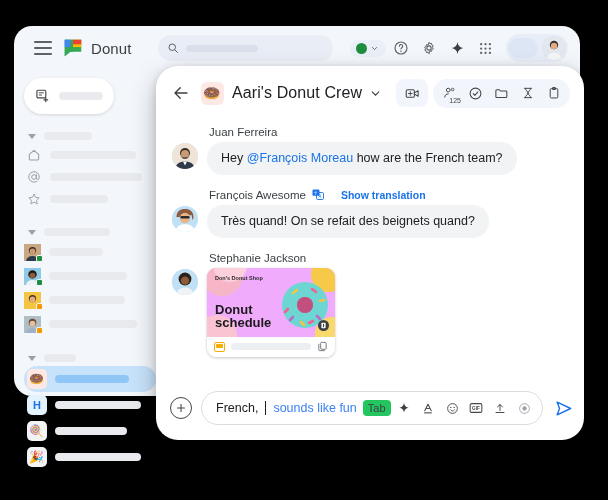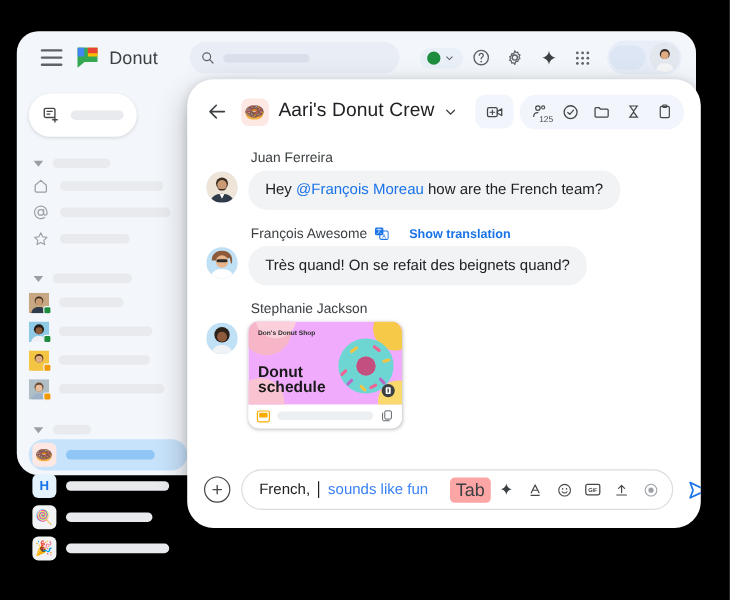--- a/index.html
+++ b/index.html
@@ -164,22 +164,22 @@
   .plus-btn { width: 22px; height: 22px; border-radius: 50%; border: 1.6px solid #444746;
               display: flex; align-items: center; justify-content: center; color: #444746;
               flex: 0 0 22px; cursor: pointer; }
   .input-wrap {
     flex: 1; height: 34px; border: 1px solid #dadce0; border-radius: 17px;
     display: flex; align-items: center; padding: 0 10px 0 14px; gap: 6px; cursor: text;
   }
   .typed { font-size: 12.5px; color: #202124; white-space: nowrap; }
   .caret-bar { width: 1px; height: 14px; background: #202124; margin: 0 1px; }
   .ghost { font-size: 12.5px; color: #3b82f6; white-space: nowrap; }
-  .tab-chip { background: #fca5a5; border-radius: 4px; font-size: 15px; color: #3c4043;
-              padding: 2px 5px; margin-left: 12px; }
+  .tab-chip { background: #22c55e; border-radius: 4px; font-size: 11px; color: #3c4043;
+              padding: 2px 5px; margin-left: 0; }
   .comp-icons { margin-left: auto; display: flex; align-items: center; gap: 9px; }
   .comp-ic { width: 15px; height: 15px; display: flex; align-items: center; justify-content: center;
              color: #444746; cursor: pointer; }
   .send-btn { width: 24px; height: 24px; display: flex; align-items: center; justify-content: center;
               color: #1a73e8; cursor: pointer; flex: 0 0 24px; }
 </style>
 </head>
 <body>
 
 <div id="stage">

